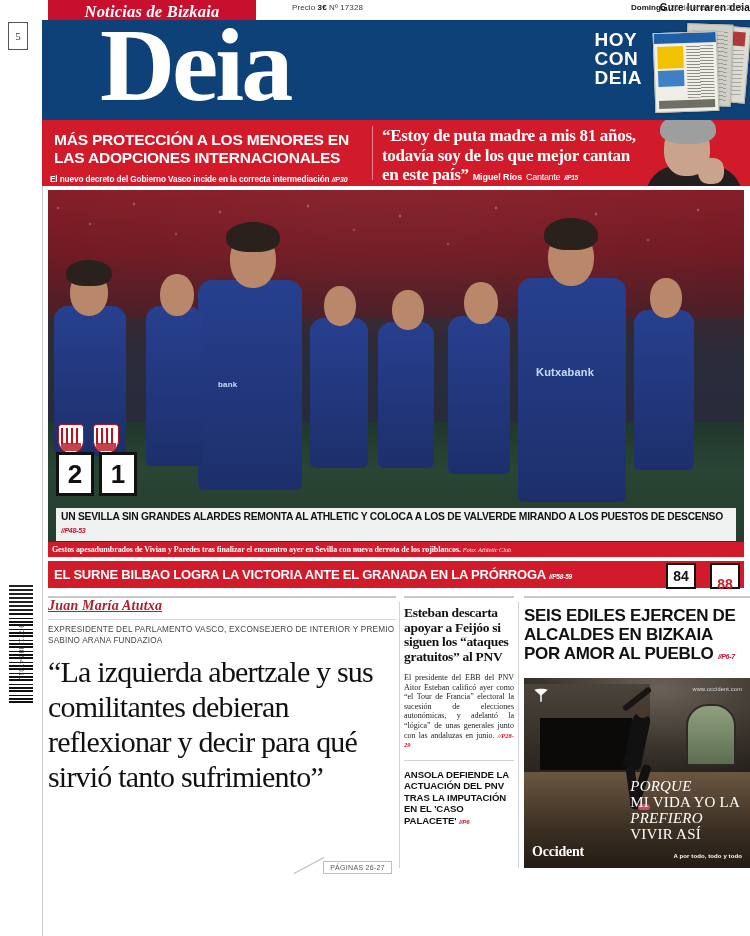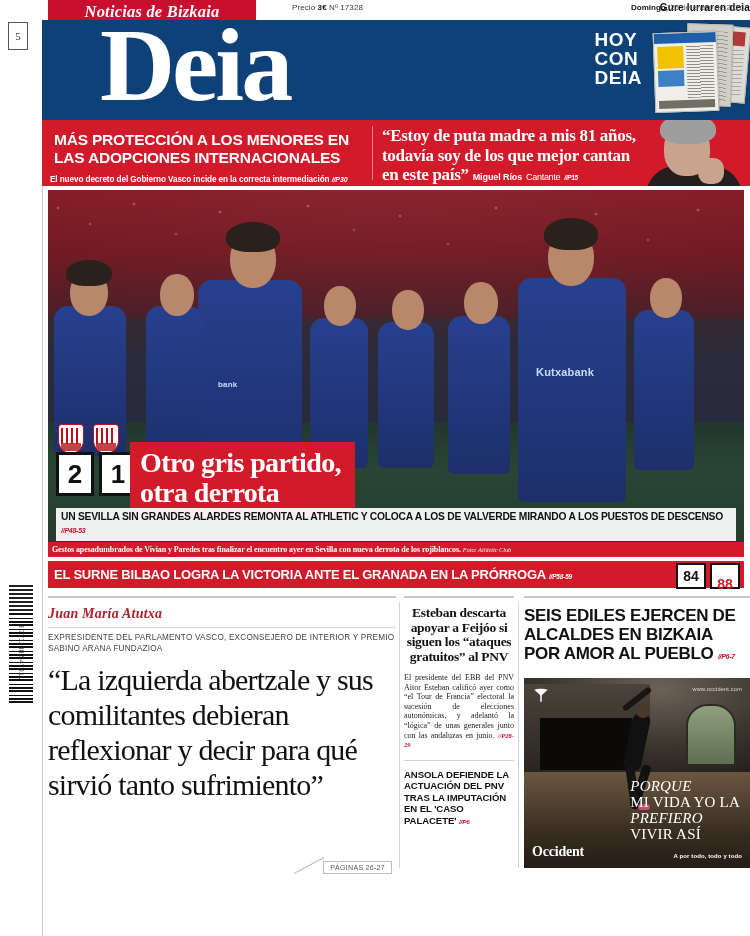--- a/index.html
+++ b/index.html
@@ -124,45 +124,45 @@
   .subhead .pg{color:#c8102e;font-style:italic;font-weight:800;font-size:7px;}
 
   .caption{position:relative;margin:0 6px;background:#d11a2a;height:15px;display:flex;align-items:center;}
   .caption p{margin:0 0 0 4px;font-family:"Liberation Serif",serif;font-weight:700;font-size:8px;color:#fff;letter-spacing:-.1px;}
   .caption .credit{font-style:italic;font-weight:400;font-size:6.5px;opacity:.92;}
 
   
   .sportband{position:relative;margin:4px 6px 0;height:27px;background:#d11a2a;display:flex;align-items:center;}
   .sportband h3{margin:0 0 0 6px;font-size:13px;font-weight:800;color:#fff;letter-spacing:-.2px;}
   .sportband .pg{font-style:italic;font-size:6.5px;font-weight:800;}
-  .bb-scores{position:absolute;right:4px;top:2px;display:flex;gap:4px;}
+  .bb-scores{position:absolute;right:4px;top:2px;display:flex;gap:14px;}
   .bb-cell{width:26px;height:22px;background:#fff;border:2.5px solid #111;display:flex;align-items:center;justify-content:center;}
   .bb-cell span{font-weight:800;font-size:14px;color:#111;}
   .bb-cell.away span{color:#d11a2a;margin-top:16px;}
 
   
   .bottom{position:relative;margin:8px 6px 0;height:282px;}
   .col-a{position:absolute;left:0;top:0;width:348px;height:282px;border-top:2px solid #c9c9c9;}
   .col-b{position:absolute;left:356px;top:0;width:110px;height:282px;border-top:2px solid #c9c9c9;}
   .col-c{position:absolute;left:476px;top:0;width:226px;height:282px;border-top:2px solid #c9c9c9;}
   .vrule{position:absolute;top:6px;bottom:10px;width:1px;background:#d2d2d2;}
   .vrule.v1{left:351px;}
   .vrule.v2{left:470px;}
 
-  .byname{margin:8px 0 0;font-family:"Liberation Serif",serif;font-style:italic;font-weight:700;
-          color:#b0202b;font-size:14px;letter-spacing:.2px;}
+  .byname{margin:0 0 0;font-family:"Liberation Serif",serif;font-style:italic;font-weight:700;
+          color:#b0202b;font-size:14px;letter-spacing:.2px;text-decoration:underline;}
   .byrule{margin:5px 0 5px;height:1px;background:#d6d6d6;}
   .byrole{margin:0;font-size:8.2px;color:#444;letter-spacing:.2px;line-height:10.5px;text-transform:uppercase;}
   .bigquote{margin:8px 0 0;font-family:"Liberation Serif",serif;font-weight:400;color:#111;
             font-size:30px;line-height:35px;letter-spacing:-.8px;}
   .pagtag{position:absolute;right:4px;bottom:6px;border:1px solid #bdbdbd;padding:2px 6px;font-size:7px;color:#555;letter-spacing:.3px;}
   .pagtag-line{position:absolute;right:70px;bottom:14px;width:34px;height:1px;background:#bdbdbd;transform:rotate(-28deg);}
 
   .col-b h3{margin:8px 0 0;font-family:"Liberation Serif",serif;font-weight:700;font-size:13.5px;
-            line-height:14.5px;color:#111;letter-spacing:-.3px;text-align:center;}
+            line-height:14.5px;color:#111;letter-spacing:-.3px;}
   .col-b .body{margin:9px 0 0;font-family:"Liberation Serif",serif;font-size:8px;line-height:9.6px;color:#222;text-align:justify;}
   .col-b .body .pg{color:#c8102e;font-style:italic;font-weight:800;font-size:6.5px;}
   .col-b .hr{margin:10px 0 8px;height:1px;background:#d2d2d2;}
   .col-b h4{margin:0;font-size:9.6px;font-weight:800;line-height:11.5px;color:#111;letter-spacing:-.1px;}
   .col-b h4 .pg{color:#c8102e;font-style:italic;font-size:6.2px;}
 
   .col-c h2{margin:8px 0 0;font-size:17px;font-weight:800;line-height:19px;color:#111;letter-spacing:-.3px;}
   .col-c h2 .pg{color:#c8102e;font-style:italic;font-size:7px;font-weight:800;}
 
   
@@ -321,24 +321,20 @@
       </div>
       <div class="scorebox">
         <div class="scorecell">
           <span>2</span>
         </div>
         <div class="scorecell">
           <span>1</span>
         </div>
       </div>
 
-      <div class="bighead">
-        <h1>Otro gris partido,</h1>
-        <h1>otra derrota</h1>
-      </div>
 
       <div class="subhead">
         <p>
           <span>UN SEVILLA SIN GRANDES ALARDES REMONTA AL ATHLETIC Y COLOCA A LOS DE VALVERDE MIRANDO A LOS PUESTOS DE DESCENSO</span>
           <span class="pg">//P48-53</span>
         </p>
       </div>
     </div>
 
     <div class="caption">

